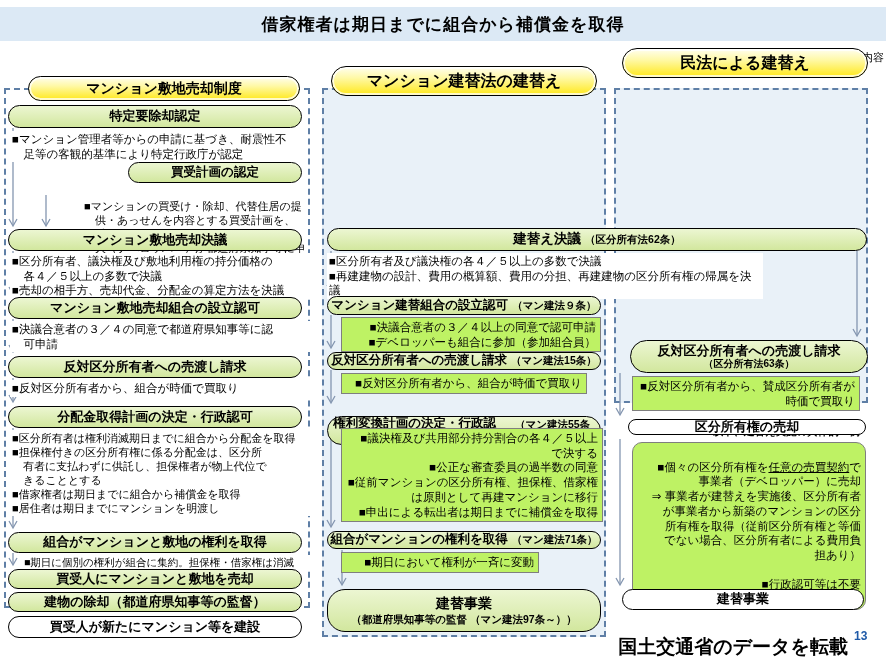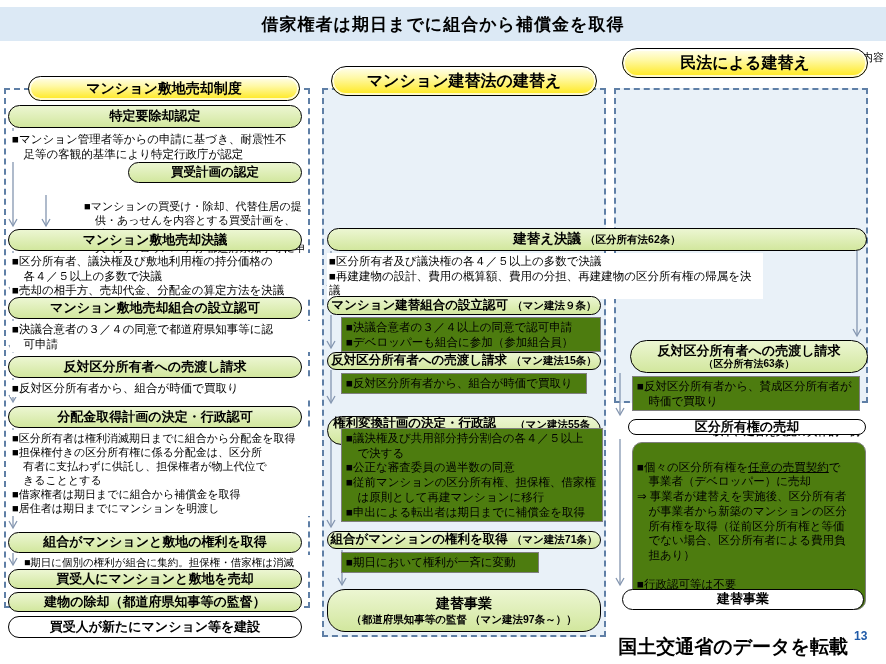--- a/index.html
+++ b/index.html
@@ -21,21 +21,21 @@
 
   .pill{display:flex;align-items:center;justify-content:center;text-align:center;
     border:1.4px solid #000;border-radius:999px;font-weight:bold;line-height:1.1;}
   .pill-yellow{background:linear-gradient(180deg,#fffef0 0%,#fff9a8 38%,#ffe81a 100%);
     box-shadow:inset 0 0 0 2px rgba(255,255,255,.75);border-width:1.6px;}
   .pill-green{background:linear-gradient(180deg,#ecf6d2 0%,#d2e79e 100%);}
   .pill-white{background:#fff;}
 
   .law-ref{font-size:10.5px;font-weight:bold;margin-left:4px;}
   .bullets{font-size:11.5px;line-height:1.28;white-space:pre-line;overflow-wrap:anywhere;}
-  .boxed{background:#4d7c0f;border:1px solid #7f7f7f;padding:2px 4px;}
+  .boxed{background:#bef264;border:1px solid #7f7f7f;padding:2px 4px;text-align:right;}
   .plain{background:#fff;padding:1px 2px;}
   .note{font-size:10.5px;font-weight:bold;text-align:right;}
   .u{text-decoration:underline;}
 
   .bigbox{border:1.4px solid #000;border-radius:18px;
     background:linear-gradient(180deg,#ecf6d2 0%,#d2e79e 100%);
     display:flex;flex-direction:column;align-items:center;justify-content:center;font-weight:bold;}
 
   .credit{font-size:19px;font-weight:bold;text-align:right;}
   .pagenum{font-size:12px;font-weight:bold;color:#1f5aa8;}

